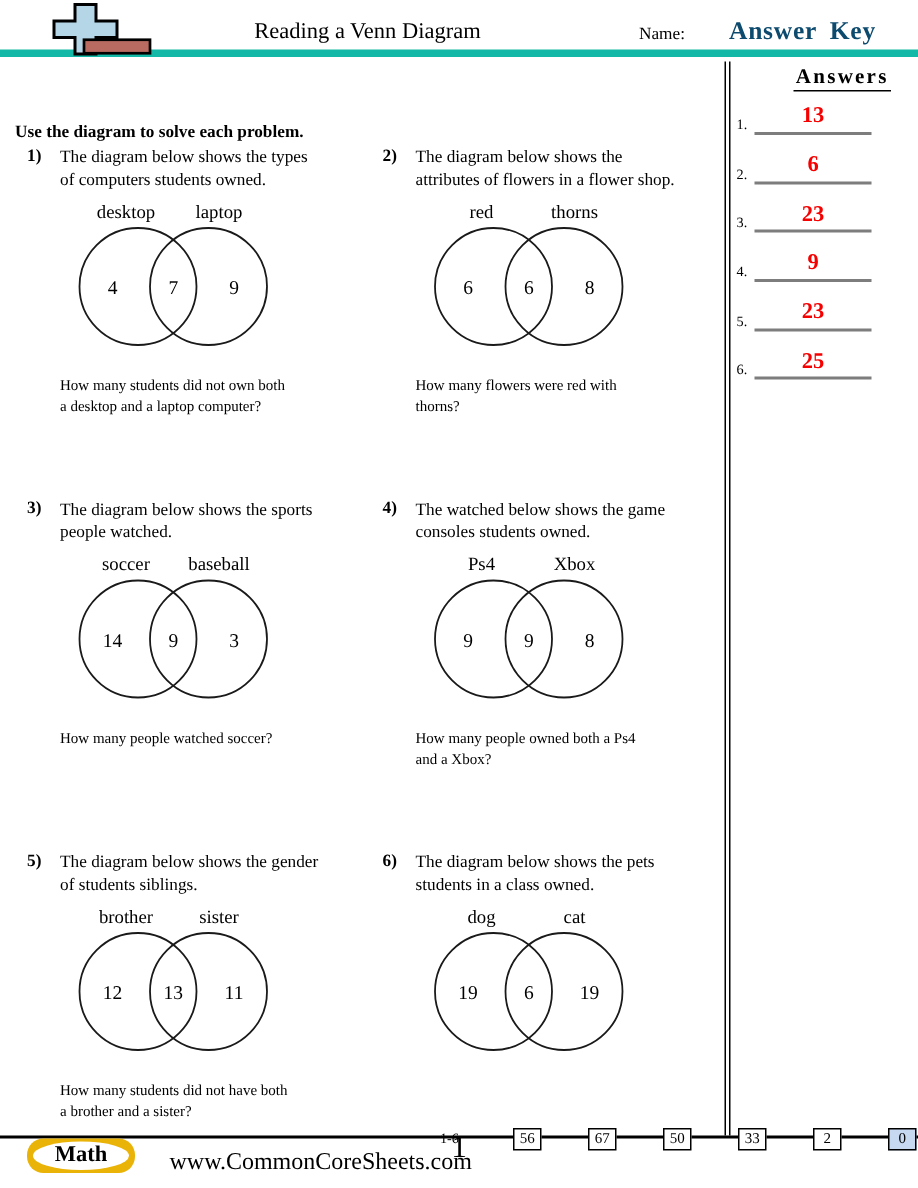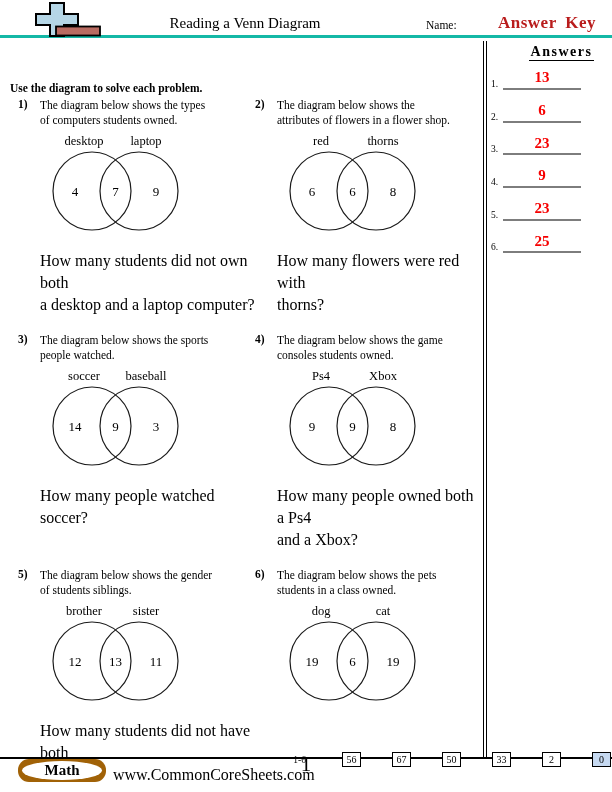--- a/index.html
+++ b/index.html
@@ -1,56 +1,56 @@
 <!DOCTYPE html>
 <html><head>
 <meta charset="utf-8">
 <style>
   * { margin:0; padding:0; box-sizing:border-box; }
   html,body { background:#e8e8e8; }
   body { font-family:"Liberation Serif","DejaVu Serif",serif; color:#000; }
   .page { position:relative; width:612px; height:792px; background:#fff; margin:0 auto; overflow:hidden; }
 
   
-  .header { position:absolute; top:0; left:0; width:612px; height:38px; border-bottom:3px solid #14b8a6; }
+  .header { position:absolute; top:0; left:0; width:612px; height:38px; border-bottom:5px solid #14b8a6; }
   .logo { position:absolute; left:28px; top:2px; }
   .title { position:absolute; left:140px; bottom:3px; width:210px; text-align:center; font-size:15px; }
   .name-label { position:absolute; left:426px; bottom:4px; font-size:11.5px; }
-  .answer-key { position:absolute; left:486px; bottom:2px; font-size:17px; font-weight:bold; color:#b91c1c; letter-spacing:.5px; word-spacing:4px;margin-left:12px; }
+  .answer-key { position:absolute; left:486px; bottom:2px; font-size:17px; font-weight:bold; color:#0c4a6e; letter-spacing:.5px; word-spacing:4px; }
 
   
   .main { position:absolute; top:41px; left:0; width:612px; height:716px; display:flex; }
   .left-col { width:483px; overflow:hidden;margin-top:38px; }
   .divider { width:4px; height:716px; border-left:1px solid #000; border-right:1px solid #000; }
   .right-col { width:125px; }
 
   .instructions { padding:2px 0 0 10px; font-weight:bold; font-size:11.5px; line-height:15px; }
 
   .problems { margin:2px 0 0 18px; display:grid; grid-template-columns:237px 228px; grid-auto-rows:235px; }
   .p-head { display:flex; }
   .p-num { font-weight:bold; font-size:11.5px; width:15px; flex:none; }
   .p-text { font-size:11.5px; line-height:1.32; white-space:pre-line; margin-left:7px; }
   .venn { margin:6px 0 0 26px; }
   .v-circle { fill:none; stroke:#1a1a1a; stroke-width:1.2; }
   .v-label { font-size:12.5px; text-anchor:middle; font-family:"Liberation Serif","DejaVu Serif",serif; }
   .v-num { font-size:13px; text-anchor:middle; font-family:"Liberation Serif","DejaVu Serif",serif; }
-  .p-q { margin:12px 0 0 22px; font-size:16px; line-height:1.35; white-space:pre-line; }
+  .p-q { margin:12px 0 0 22px; font-size:10px; line-height:1.35; white-space:pre-line; }
 
   
   .ans-heading { margin-top:2px; text-align:center; font-size:14px; font-weight:bold; letter-spacing:1.5px; line-height:17px; }
   .ans-heading span { border-bottom:1.5px solid #000; padding:0 2px 1px 2px;margin-left:24px; }
   .ans-item { height:32.7px; display:flex; align-items:flex-end; padding-left:4px; }
   .ans-item.first { height:30px; }
   .ans-num { font-size:9.5px; width:9px; padding-bottom:1px; }
   .ans-line { width:78px; margin-left:3px; border-bottom:2px solid #7d7d7d; text-align:center; }
   .ans-val { display:inline-block; color:#f60000; font-weight:bold; font-size:15px; line-height:1.05; padding-bottom:2px; }
 
   
   .footer-rule { position:absolute; top:757px; left:0; width:612px; border-top:2px solid #000; }
-  .math-badge { position:absolute; left:18px; top:759px; width:88px; height:23px; background:#a16207; border-radius:11px; }
+  .math-badge { position:absolute; left:18px; top:759px; width:72px; height:23px; background:#eab308; border-radius:11px; }
   .math-badge-inner { position:absolute; left:4px; right:4px; top:2px; bottom:2px; background:#fff; border-radius:50%; display:flex; align-items:center; justify-content:center; font-weight:bold; font-size:15px; }
   .website { position:absolute; left:113px; top:766px; font-size:16px; }
   .page-num { position:absolute; left:0; top:752px; width:612px; text-align:center; font-size:21px; }
   .score-strip { position:absolute; right:1px; top:752px; display:flex; align-items:flex-end;gap:32px; }
   .score-range { font-size:9.5px; margin-right:5px; padding-bottom:2px; }
   .score-cell { width:19px; height:15px; border:1px solid #000; margin-left:-1px; display:flex; align-items:center; justify-content:center; font-size:10px; background:#fff; }
   .score-cell.hl { background:#c6d9f1; }
 </style>
 </head>
 <body>
@@ -133,21 +133,21 @@
               <text class="v-num" x="71.5" y="62">9</text>
               <text class="v-num" x="112" y="62">3</text>
             </svg>
           </div>
           <div class="p-q">How many people watched soccer?</div>
         </div>
 
         <div class="prob">
           <div class="p-head">
             <span class="p-num">4)</span>
-            <div class="p-text">The diagram below shows the game
+            <div class="p-text">The watched below shows the game
 consoles students owned.</div>
           </div>
           <div class="venn">
             <svg width="150" height="100" viewBox="0 0 150 100">
               <text class="v-label" x="40" y="11">Ps4</text>
               <text class="v-label" x="102" y="11">Xbox</text>
               <circle class="v-circle" cx="48" cy="57" r="39"></circle>
               <circle class="v-circle" cx="95" cy="57" r="39"></circle>
               <text class="v-num" x="31" y="62">9</text>
               <text class="v-num" x="71.5" y="62">9</text>

